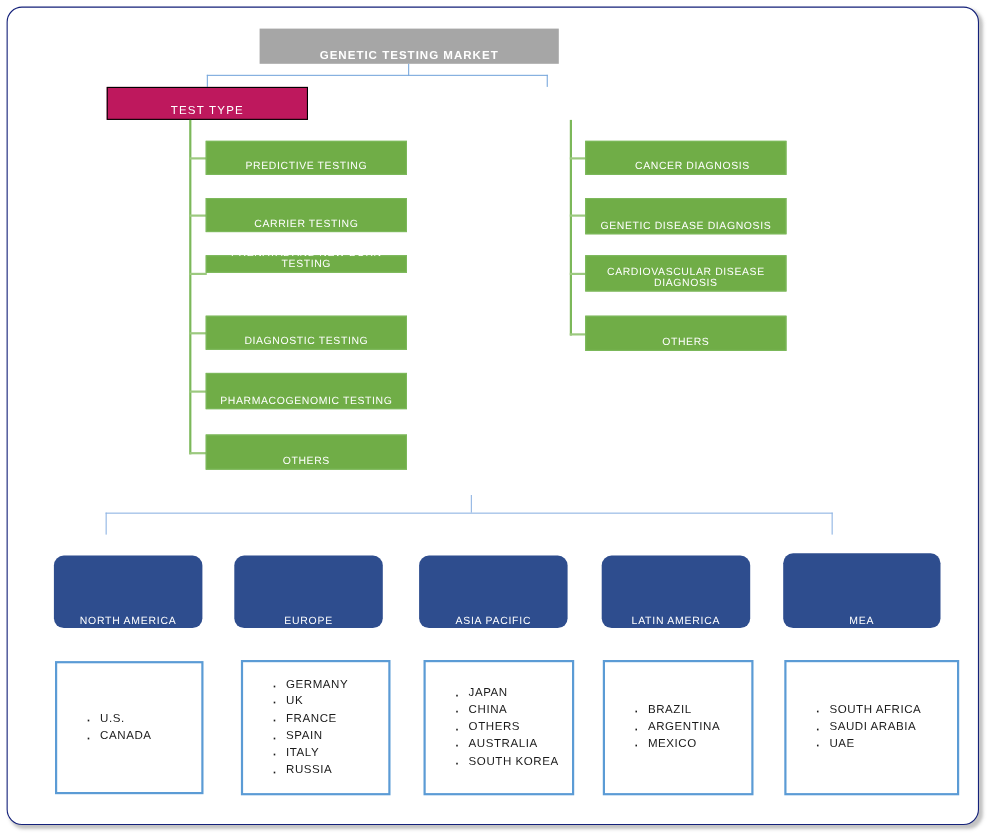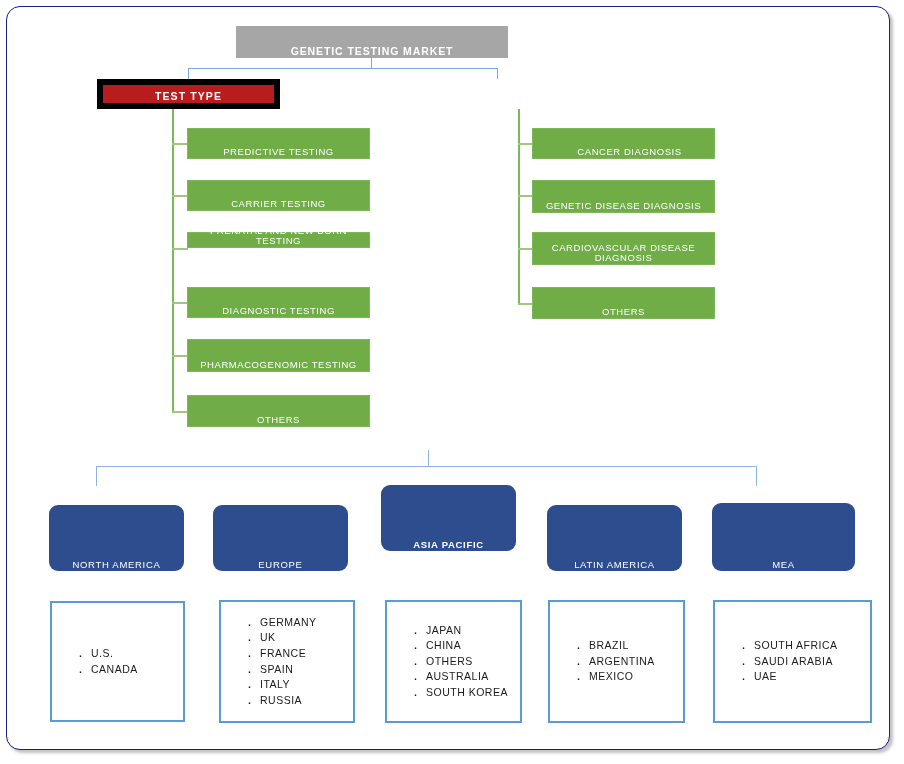--- a/index.html
+++ b/index.html
@@ -43,26 +43,26 @@
 
   .box-root {
     background: #a6a6a6;
     color: #ffffff;
     font-size: 10.5px;
     font-weight: bold;
     letter-spacing: 0.9px;
   }
 
   .box-cat {
-    background: #b91c1c;
+    background: #be185d;
     color: #ffffff;
     font-size: 10.5px;
-    font-weight: bold;
+    font-weight: normal;
     letter-spacing: 1.1px;
-    border: 6px solid #000000;
+    border: 1px solid #000000;
   }
 
   .box-leaf {
     background: #70ad47;
     color: #ffffff;
     font-size: 9.5px;
     letter-spacing: 0.55px;
     border: 1px solid #7cb85a;
     padding: 0 4px;
   }
@@ -191,21 +191,21 @@
   <div class="ln ln-h-navy" style="left:96px; top:466px; width:661px;"></div>
   <div class="ln ln-v-navy" style="left:96px; top:466px; height:20px;"></div>
   <div class="ln ln-v-navy" style="left:756px; top:466px; height:20px;"></div>
 
   <div class="box box-region" style="left:49px; top:505px; width:135px; height:66px;">
     <span>NORTH AMERICA</span>
   </div>
   <div class="box box-region" style="left:213px; top:505px; width:135px; height:66px;">
     <span>EUROPE</span>
   </div>
-  <div class="box box-region" style="left:381px; top:485px; width:135px; height:66px;font-weight:bold;">
+  <div class="box box-region" style="left:381px; top:505px; width:135px; height:66px;">
     <span>ASIA PACIFIC</span>
   </div>
   <div class="box box-region" style="left:547px; top:505px; width:135px; height:66px;">
     <span>LATIN AMERICA</span>
   </div>
   <div class="box box-region" style="left:712px; top:503px; width:143px; height:68px;">
     <span>MEA</span>
   </div>
 
   <div class="box-list" style="left:50px; top:601px; width:135px; height:121px;">

